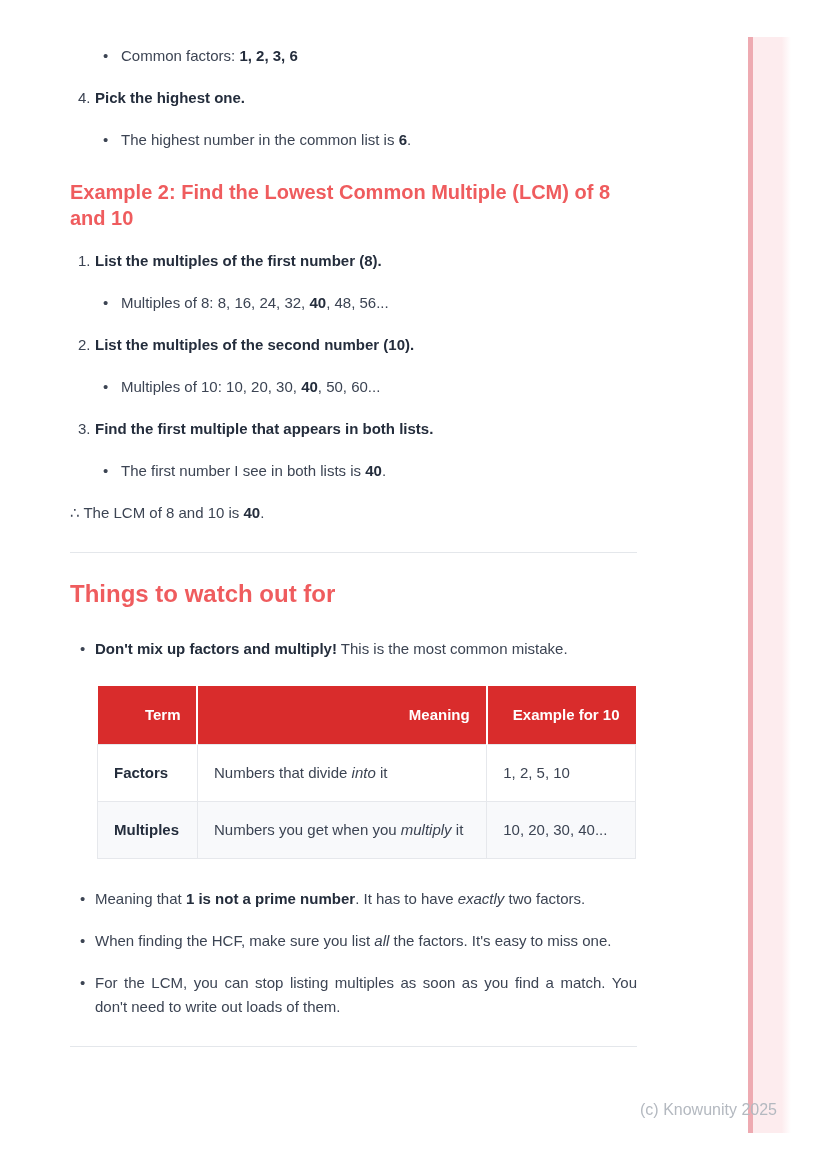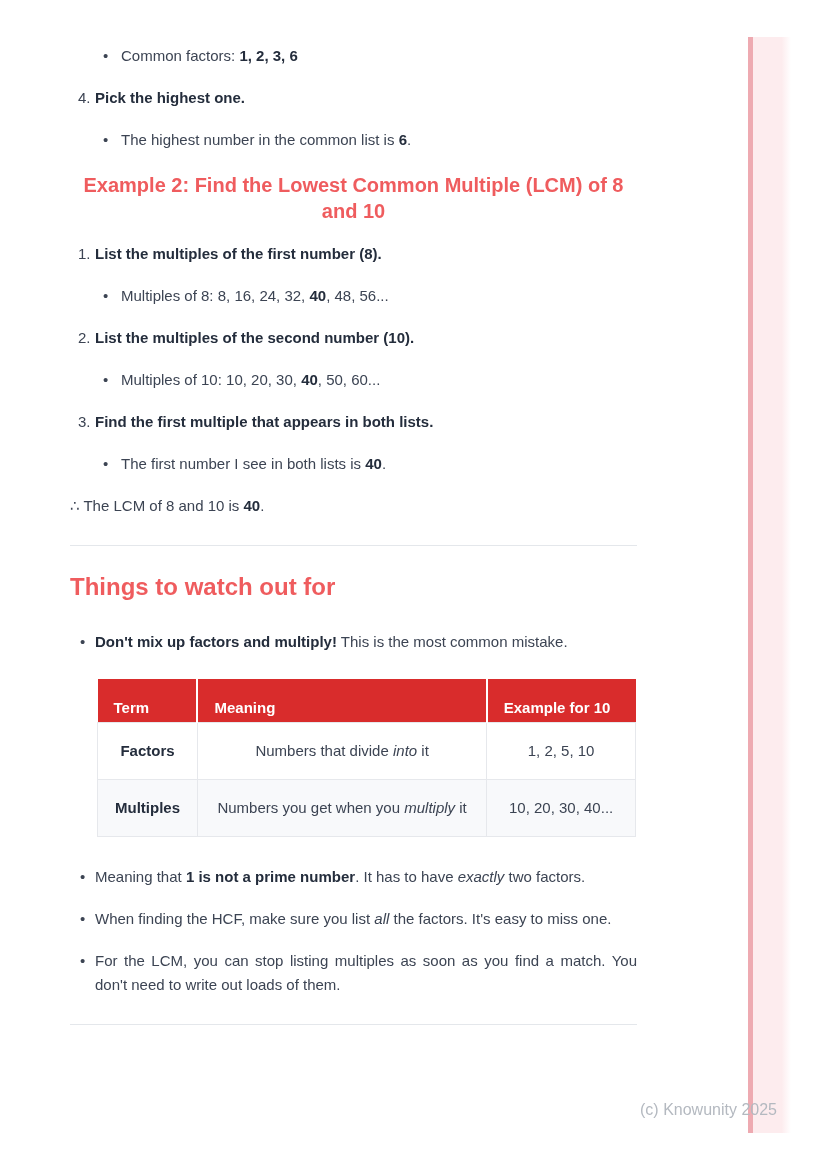--- a/index.html
+++ b/index.html
@@ -50,51 +50,49 @@
   .num .marker{width:17px;}
   
   .li1{padding-left:10px;}
   .li1 .marker{width:15px;}
   .bullet-glyph{font-size:15px;}
   b{font-weight:700;color:var(--bold_text);}
   .plain{margin:18px 0;}
   h3.example-heading{
     color:var(--accent);
     font-size:20px;line-height:26px;font-weight:700;
-    margin:20px 0 18px 0;
-    text-align:center;
+    margin:27px 0 18px 0;
   }
   h2.watch-heading{
     color:var(--accent);
     font-size:24px;line-height:30px;font-weight:700;
     margin:26px 0 28px 0;
   }
   .divider{border:none;border-top:1px solid var(--divider);margin:27px 0 0 0;}
   .justify .t{text-align:justify;}
   .t{flex:1 1 auto;}
   table.term-table{
     border-collapse:collapse;
     margin:25px 0 28px 27px;
     width:539px;
     font-size:15px;
   }
   table.term-table th{
     background:var(--table_header_bg);
     color:#ffffff;
     font-weight:700;
-    text-align:left;
-    padding:17px 16px 2px 16px;
+    text-align:right;
+    padding:17px 16px 17px 16px;
     border-right:2px solid #ffffff;
   }
   table.term-table th:last-child{border-right:none;}
   table.term-table td{
     padding:16px 16px;
     border:1px solid var(--cell_border);
     color:var(--text);
-    text-align:center;
   }
   table.term-table tr.alt td{background:var(--row_alt_bg);}
   table.term-table td.term-cell{font-weight:700;color:var(--bold_text);}
   table.term-table col.c1{width:100px;}
   table.term-table col.c2{width:290px;}
   table.term-table col.c3{width:149px;}
   .footer-note{
     position:absolute;
     top:1103px;right:51px;
     font-size:16px;line-height:13px;

